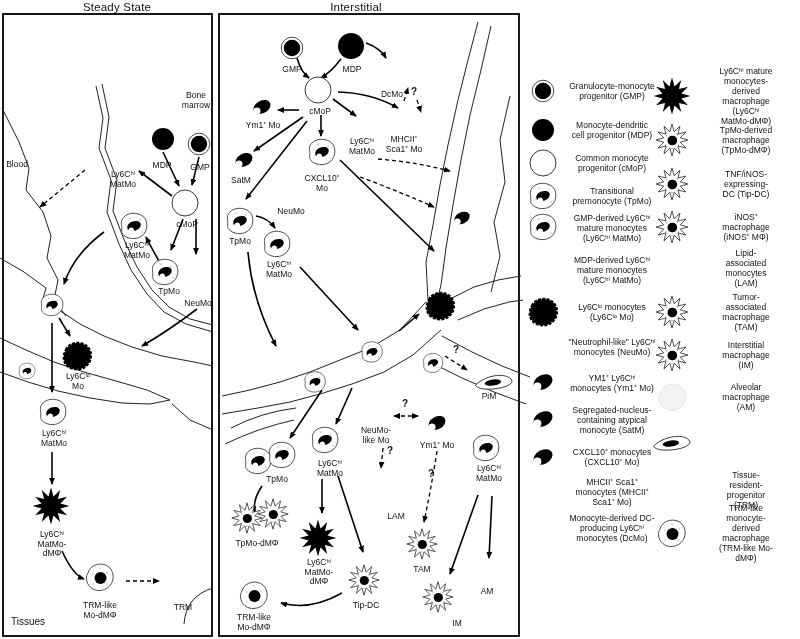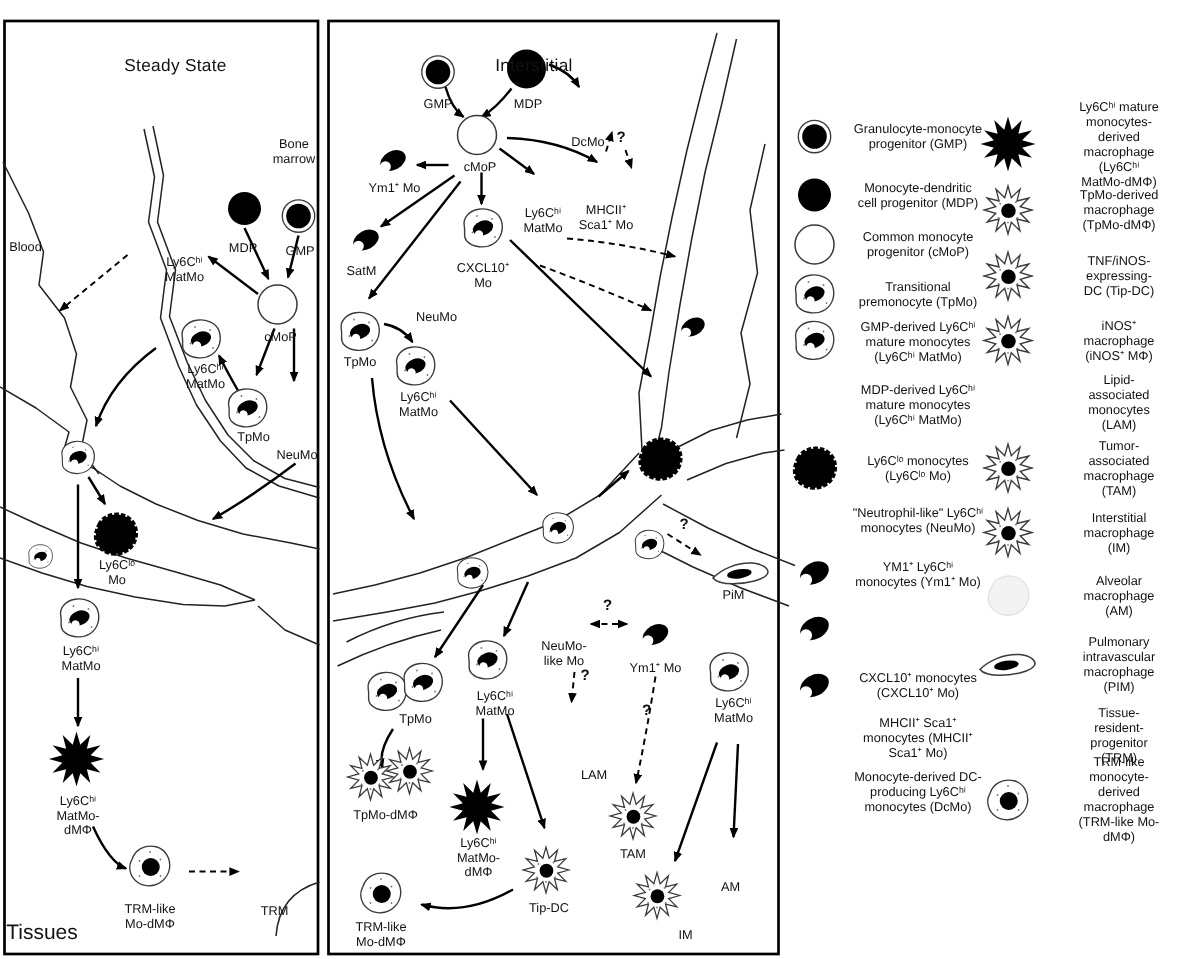--- a/index.html
+++ b/index.html
@@ -1,21 +1,21 @@
 <!DOCTYPE html>
 <html><head>
 <meta charset="utf-8">
 <style>
   html,body{margin:0;padding:0;background:#fff;}
   #fig{position:relative;width:800px;height:639px;background:#fff;overflow:hidden;
        font-family:"Liberation Sans",sans-serif;}
   #shapes{position:absolute;left:0;top:0;}
   .lb{position:absolute;transform:translate(-50%,-50%);text-align:center;
       white-space:pre-line;font:8.5px/1.12 "Liberation Sans",sans-serif;color:#111;}
-  .ttl{font-size:11.5px;letter-spacing:.2px;margin-top:38px;}
+  .ttl{font-size:11.5px;letter-spacing:.2px;}
   .lg{font-size:8.5px;line-height:1.18;}
   .q{font-size:10px;font-weight:bold;}
 </style>
 </head>
 <body>
 
 <div id="fig">
 
 <svg id="shapes" width="800" height="639" viewBox="0 0 800 639">
   <defs>
@@ -244,21 +244,21 @@
 <div class="lb" style="left:78px;top:382px">Ly6Cˡᵒ
 Mo</div>
 <div class="lb" style="left:54px;top:439px">Ly6Cʰⁱ
 MatMo</div>
 <div class="lb" style="left:52px;top:544px">Ly6Cʰⁱ
 MatMo-
 dMΦ</div>
 <div class="lb" style="left:100px;top:611px">TRM-like
 Mo-dMΦ</div>
 <div class="lb" style="left:183px;top:608px">TRM</div>
-<div class="lb" style="left:28px;top:622px;font-size:14px">Tissues</div>
+<div class="lb" style="left:28px;top:622px;font-size:10px">Tissues</div>
 
 <div class="lb" style="left:292px;top:70px">GMP</div>
 <div class="lb" style="left:352px;top:70px">MDP</div>
 <div class="lb" style="left:320px;top:112px">cMoP</div>
 <div class="lb" style="left:392px;top:95px">DcMo</div>
 <div class="lb q" style="left:414px;top:92px">?</div>
 <div class="lb" style="left:263px;top:126px">Ym1⁺ Mo</div>
 <div class="lb" style="left:241px;top:181px">SatM</div>
 <div class="lb" style="left:322px;top:184px">CXCL10⁺
 Mo</div>
@@ -308,20 +308,23 @@
 (Ly6Cʰⁱ MatMo)</div>
 <div class="lb lg" style="left:612px;top:270px">MDP-derived Ly6Cʰⁱ
 mature monocytes
 (Ly6Cʰⁱ MatMo)</div>
 <div class="lb lg" style="left:612px;top:312px">Ly6Cˡᵒ monocytes
 (Ly6Cˡᵒ Mo)</div>
 <div class="lb lg" style="left:612px;top:347px">"Neutrophil-like" Ly6Cʰⁱ
 monocytes (NeuMo)</div>
 <div class="lb lg" style="left:612px;top:383px">YM1⁺ Ly6Cʰⁱ
 monocytes (Ym1⁺ Mo)</div>
+<div class="lb lg" style="left:612px;top:420px">Segregated-nucleus-
+containing atypical
+monocyte (SatM)</div>
 <div class="lb lg" style="left:612px;top:457px">CXCL10⁺ monocytes
 (CXCL10⁺ Mo)</div>
 <div class="lb lg" style="left:612px;top:492px">MHCII⁺ Sca1⁺
 monocytes (MHCII⁺
 Sca1⁺ Mo)</div>
 <div class="lb lg" style="left:612px;top:528px">Monocyte-derived DC-
 producing Ly6Cʰⁱ
 monocytes (DcMo)</div>
 
 <div class="lb lg" style="left:746px;top:96px">Ly6Cʰⁱ mature monocytes-
@@ -334,21 +337,19 @@
 <div class="lb lg" style="left:746px;top:227px">iNOS⁺ macrophage
 (iNOS⁺ MΦ)</div>
 <div class="lb lg" style="left:746px;top:268px">Lipid-associated
 monocytes (LAM)</div>
 <div class="lb lg" style="left:746px;top:312px">Tumor-associated
 macrophage (TAM)</div>
 <div class="lb lg" style="left:746px;top:355px">Interstitial
 macrophage (IM)</div>
 <div class="lb lg" style="left:746px;top:397px">Alveolar
 macrophage (AM)</div>
-<div class="lb lg" style="left:746px;top:443px">Pulmonary intravascular
-macrophage (PIM)</div>
 <div class="lb lg" style="left:746px;top:490px">Tissue-resident-
 progenitor (TRM)</div>
 <div class="lb lg" style="left:746px;top:533px">TRM-like monocyte-
 derived macrophage
 (TRM-like Mo-dMΦ)</div>
 
 </div>
 
 </body></html>

